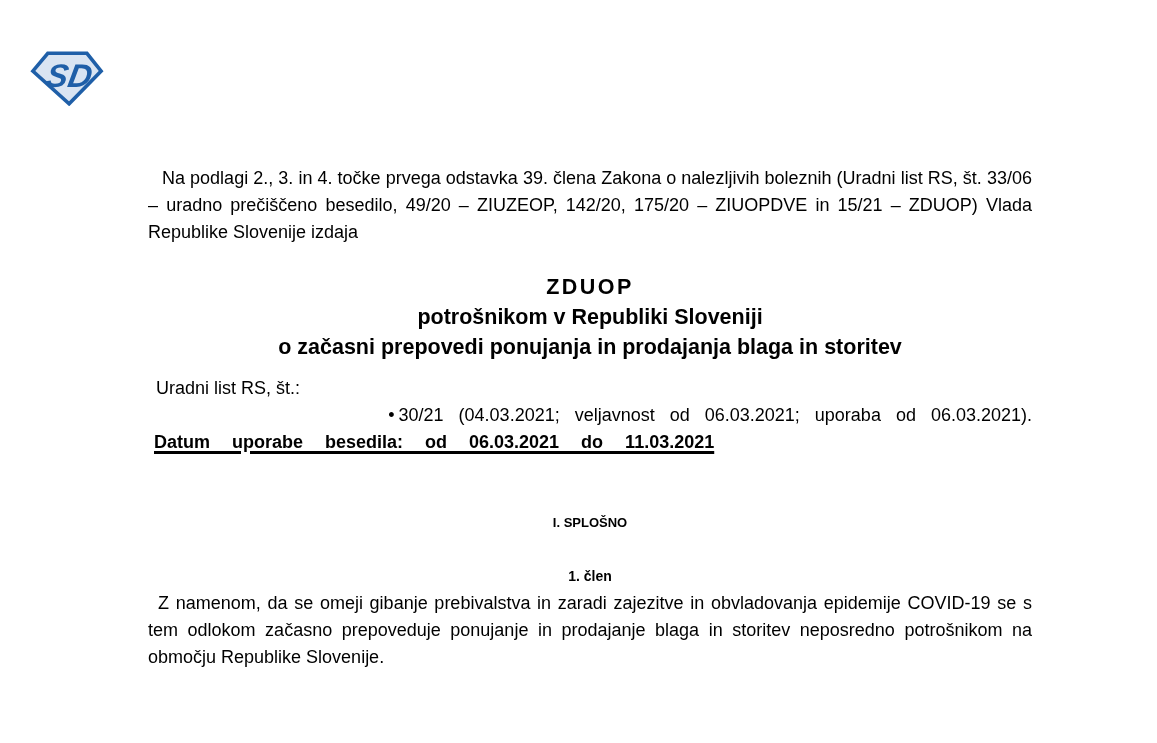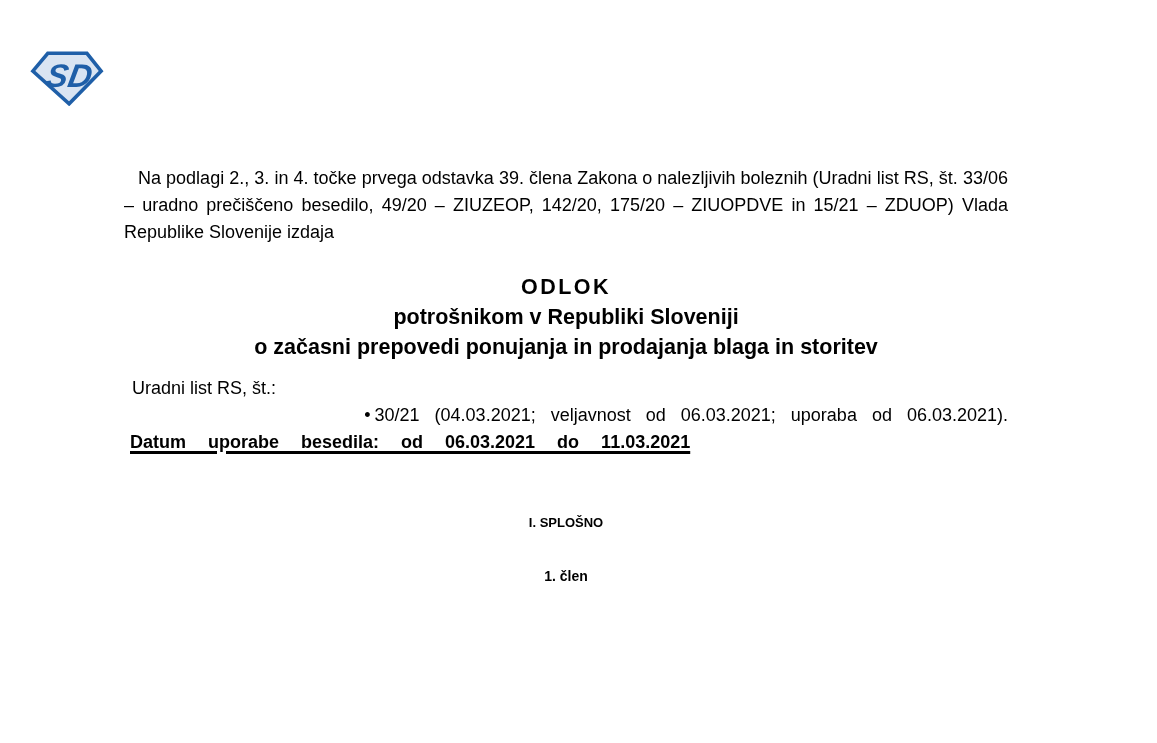--- a/index.html
+++ b/index.html
@@ -21,21 +21,21 @@
   }
   .logo svg { display: block; width: 100%; height: 100%; }
   .logo-text {
     font-family: "Liberation Sans", sans-serif;
     font-size: 46px;
     font-style: italic;
     font-weight: bold;
   }
   .doc {
     position: absolute;
-    left: 124px;
+    left: 148px;
     top: 165px;
     width: 884px;
     font-size: 18px;
     line-height: 27px;
   }
   .para {
     margin: 0;
     text-align: justify;
   }
   .indent1 { text-indent: 14px; }
@@ -93,34 +93,35 @@
       <path d="M4 31 L25 6 H80 L100 31 L55 77 Z" fill="#d9e4f2" stroke="#1f5fa8" stroke-width="5" stroke-linejoin="miter"></path>
       <text class="logo-text" x="62" y="54" text-anchor="middle" fill="#1f5fa8" transform="skewX(-10)">SD</text>
     </svg>
   </div>
 
   <div class="doc">
 
     <p class="para indent1">Na podlagi 2., 3. in 4. točke prvega odstavka 39. člena Zakona o nalezljivih boleznih (Uradni list RS, št. 33/06 – uradno prečiščeno besedilo, 49/20 – ZIUZEOP, 142/20, 175/20 – ZIUOPDVE in 15/21 – ZDUOP) Vlada Republike Slovenije izdaja</p>
 
     <div class="title-block">
-      <div class="title-line1">ODLOK</div>
+      <div class="title-line1">ZDUOP</div>
       <div>potrošnikom v Republiki Sloveniji</div>
       <div>o začasni prepovedi ponujanja in prodajanja blaga in storitev</div>
     </div>
 
     <div class="gazette">
       <div class="gazette-label">Uradni list RS, št.:</div>
       <div class="gazette-item">
         <span class="bullet">•</span><span>30/21 (04.03.2021; veljavnost od 06.03.2021; uporaba od 06.03.2021).</span>
       </div>
     </div>
 
 
     <div class="application-line">Datum uporabe besedila: od 06.03.2021 do 11.03.2021</div>
 
     <div class="section-heading">I. SPLOŠNO</div>
 
     <div class="article-heading">1. člen</div>
 
+    <p class="para indent2">Z namenom, da se omeji gibanje prebivalstva in zaradi zajezitve in obvladovanja epidemije COVID-19 se s tem odlokom začasno prepoveduje ponujanje in prodajanje blaga in storitev neposredno potrošnikom na območju Republike Slovenije.</p>
 
   </div>
 </div>
 
 </body></html>

